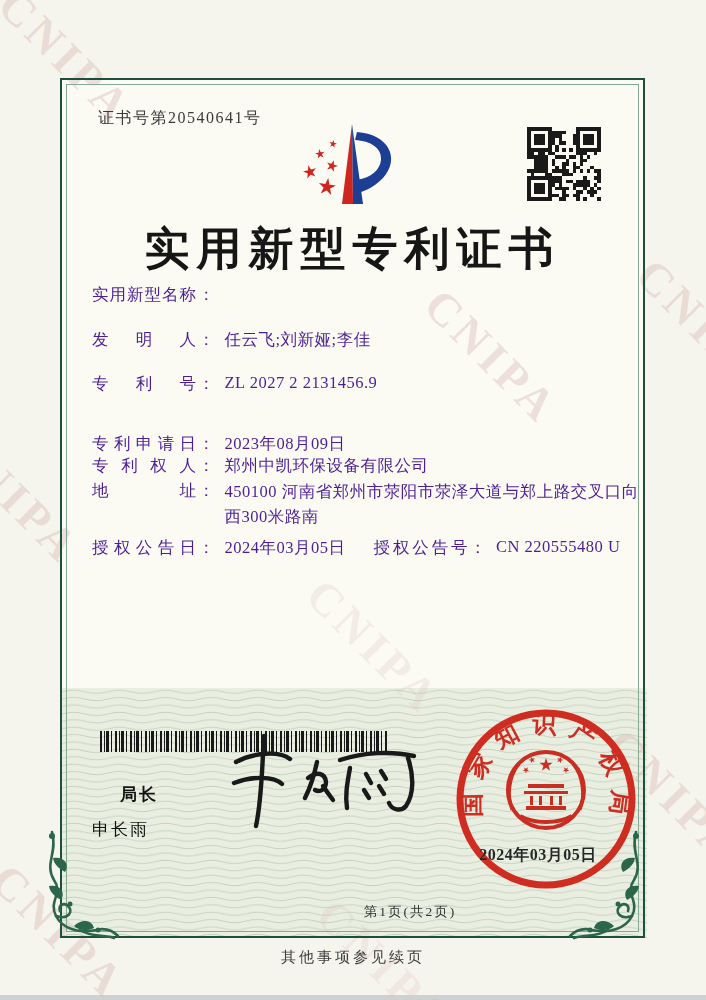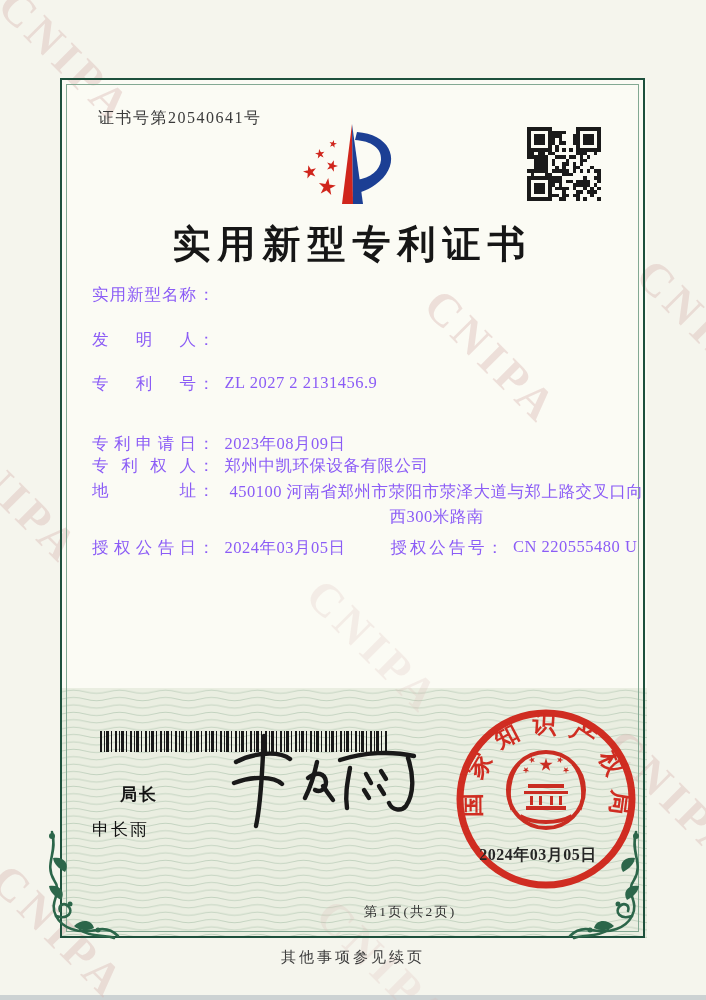--- a/index.html
+++ b/index.html
@@ -17,31 +17,31 @@
   .b-inner{position:absolute;left:66px;top:84px;width:573px;height:848px;box-sizing:border-box;
            border:1.2px solid #83a993;z-index:4;}
   .ornament{position:absolute;z-index:5;}
 
   
   .certno{position:absolute;left:98px;top:108px;font-size:16px;letter-spacing:1.5px;color:#3a3a3a;z-index:6;}
   .logo{position:absolute;left:283px;top:116px;z-index:6;}
   .qr{position:absolute;left:527px;top:127px;width:74px;height:74px;z-index:6;background:#fbfbf4;
       display:grid;grid-template-columns:repeat(21,1fr);grid-template-rows:repeat(21,1fr);}
   .qr div.on{background:#1a1a1a;}
-  .title{position:absolute;left:60px;top:219px;width:585px;text-align:center;font-size:38px;
+  .title{position:absolute;left:60px;top:219px;width:585px;text-align:center;font-size:45px;
          font-weight:700;letter-spacing:7px;color:#161616;z-index:6;}
 
   
-  .row{position:absolute;left:92px;z-index:6;font-size:16.5px;color:#8b5cf6;display:flex;align-items:flex-start;}
+  .row{position:absolute;left:92px;z-index:6;font-size:16.5px;color:#4c1d95;display:flex;align-items:flex-start;}
   .lbl{display:inline-block;width:104px;text-align:justify;text-align-last:justify;word-break:keep-all;}
   .lbl2{display:inline-block;width:94px;text-align:justify;text-align-last:justify;word-break:keep-all;}
   .colon{padding:0 10px 0 2px;}
   .val{letter-spacing:.5px;}
-  .val-addr{display:inline-block;width:424px;line-height:1.5;text-align:center;}
-  .grp2{display:flex;margin-left:45px;}
+  .val-addr{display:inline-block;width:424px;line-height:1.5;}
+  .grp2{display:flex;margin-left:28px;}
 
   
   .body-text{position:absolute;left:84px;top:567px;width:546px;z-index:6;color:#474747;
              font-size:14.5px;line-height:1.68;letter-spacing:.4px;}
   .body-text p{margin:0 0 7px;text-indent:2em;}
 
   
   .barcode{position:absolute;left:100px;top:731px;width:288px;height:21px;z-index:6;
     background:repeating-linear-gradient(90deg,#181818 0 2px,rgba(0,0,0,0) 2px 4px,
       #181818 4px 5px,rgba(0,0,0,0) 5px 6.5px,#181818 6.5px 9.5px,rgba(0,0,0,0) 9.5px 11px,
@@ -579,20 +579,21 @@
 
   <div class="title">实用新型专利证书</div>
 
   <div class="row" style="top:284px">
     <span class="lbl">实用新型名称</span>
       <span class="colon">：</span>
   </div>
   <div class="row" style="top:329px">
     <span class="lbl">发明人</span>
       <span class="colon">：</span>
+      <span class="val">任云飞;刘新娅;李佳</span>
   </div>
   <div class="row" style="top:373px">
     <span class="lbl">专利号</span>
       <span class="colon">：</span>
       <span class="val">ZL 2027 2 2131456.9</span>
   </div>
   <div class="row" style="top:433px">
     <span class="lbl">专利申请日</span>
       <span class="colon">：</span>
       <span class="val">2023年08月09日</span>

